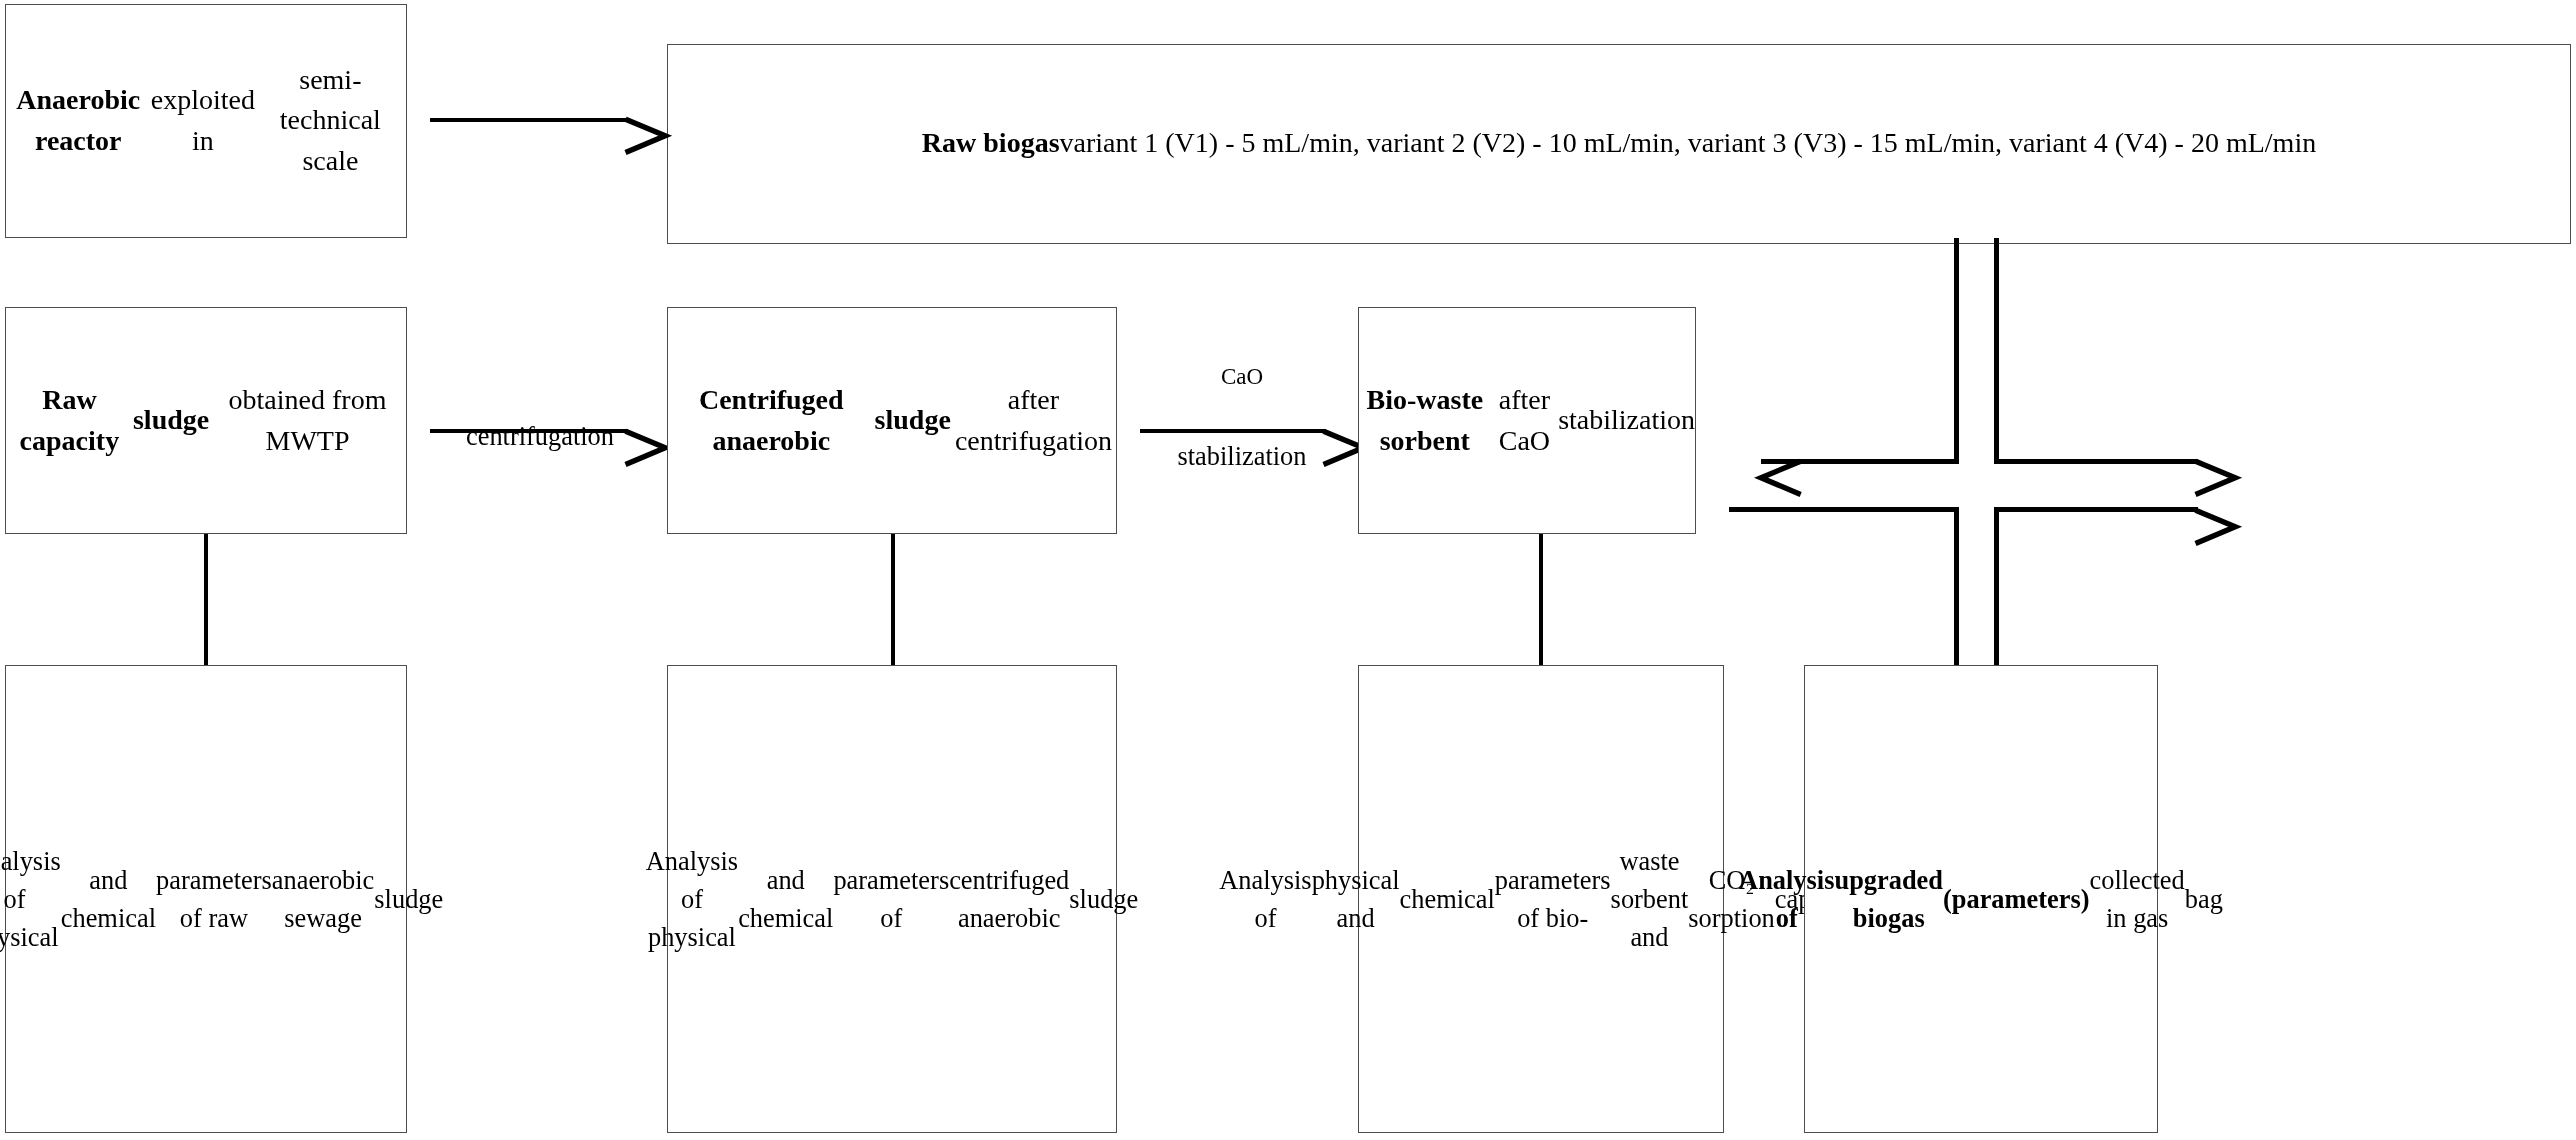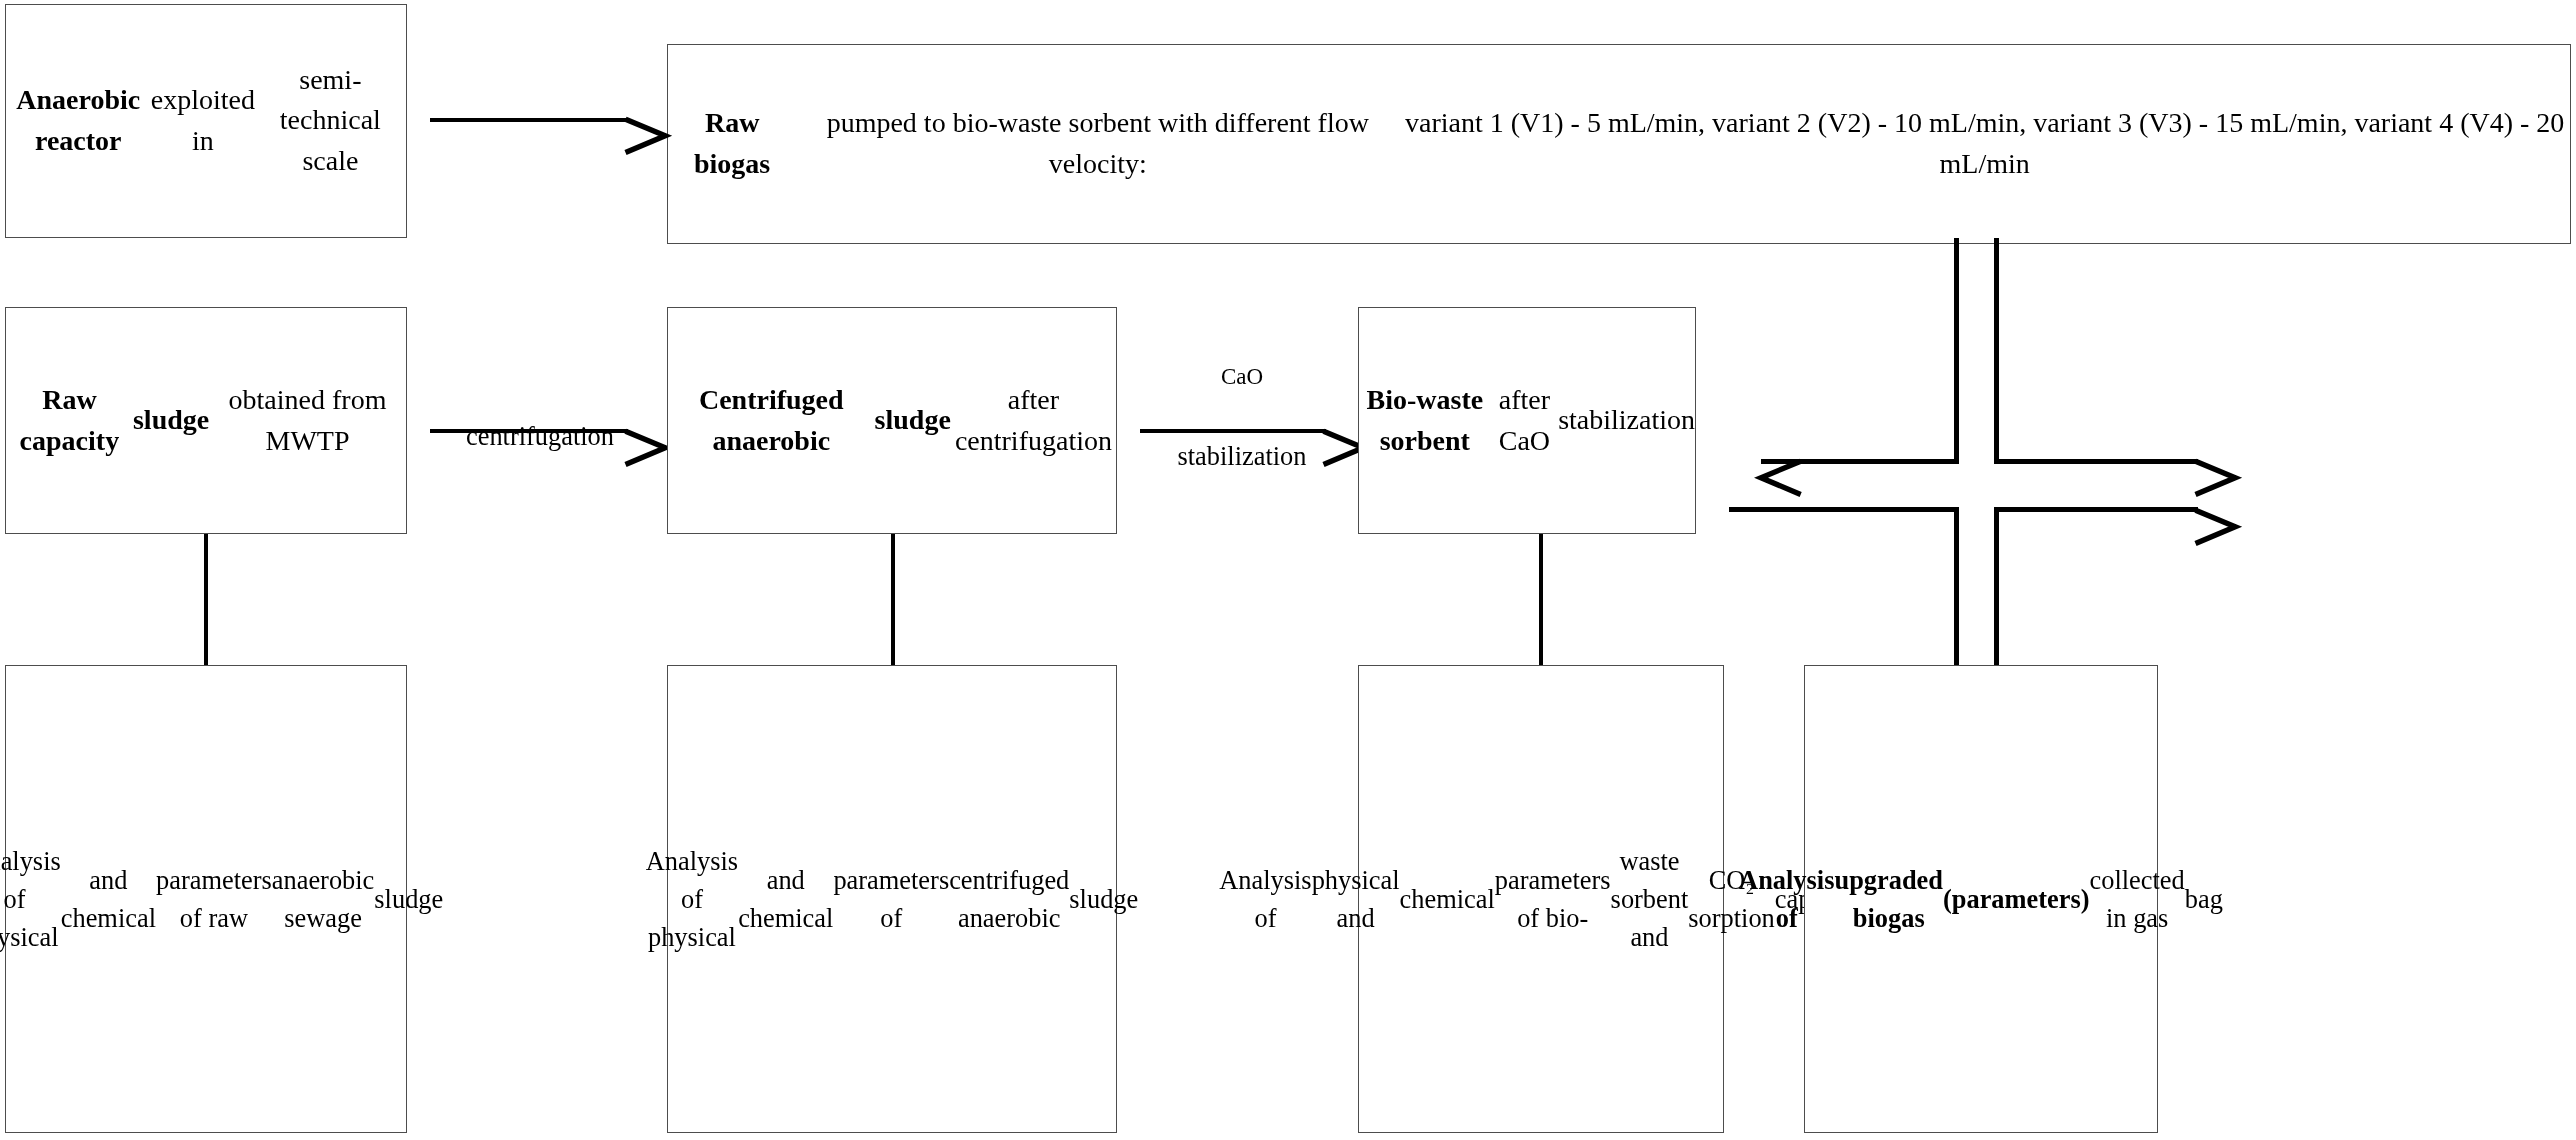--- a/index.html
+++ b/index.html
@@ -72,21 +72,20 @@
   <div class="box" style="left:4.8px; top:3.6px; width:402px; height:234px; font-size:28px;">
     <span class="ttl">Anaerobic reactor</span>
     <span class="gap-sm"></span>
     <span class="sub line">exploited in</span>
     <span class="sub line">semi-technical scale</span>
   </div>
 
   <div class="box" style="left:667px; top:3.6px; width:1904px; height:200px; font-size:28px;margin-top:40px;">
     <span class="ttl">Raw biogas</span>
     <span class="gap-md"></span>
-    <span class="sub line">pumped to bio-waste sorbent with different flow velocity:</span>
     <span class="sub line">variant 1 (V1) - 5 mL/min, variant 2 (V2) - 10 mL/min, variant 3 (V3) - 15 mL/min, variant 4 (V4) - 20 mL/min</span>
   </div>
 
   <div class="hline" style="left:430px; top:118px; width:198px;"></div>
   <div class="arrow" style="left:628px; top:119px;">
     <svg width="42" height="42" viewBox="-56 -28 70 70">
         <path d="M -56 -26 L 6 0 L -56 26" fill="none" stroke="#000" stroke-width="9" stroke-linecap="square"></path>
       </svg>
   </div>
 

